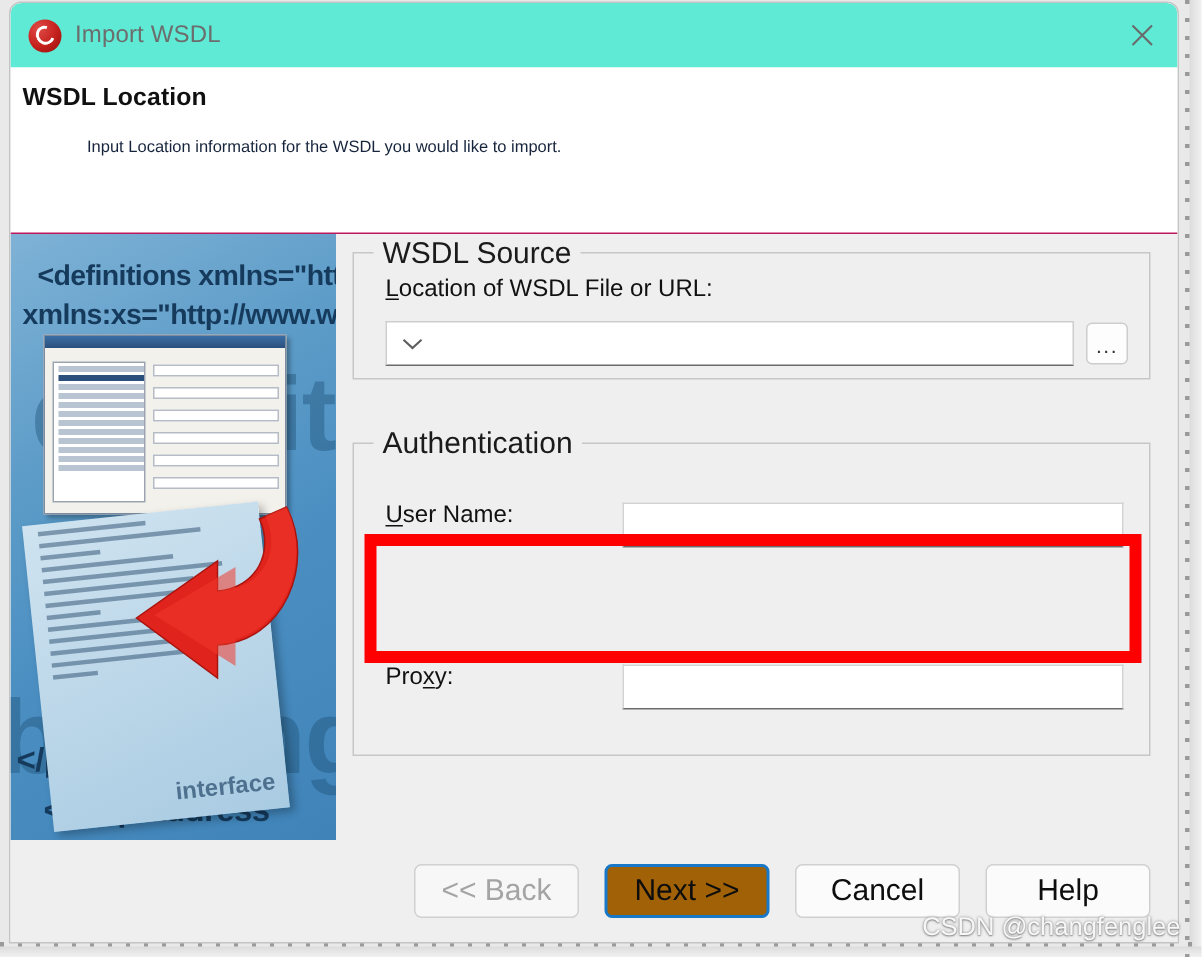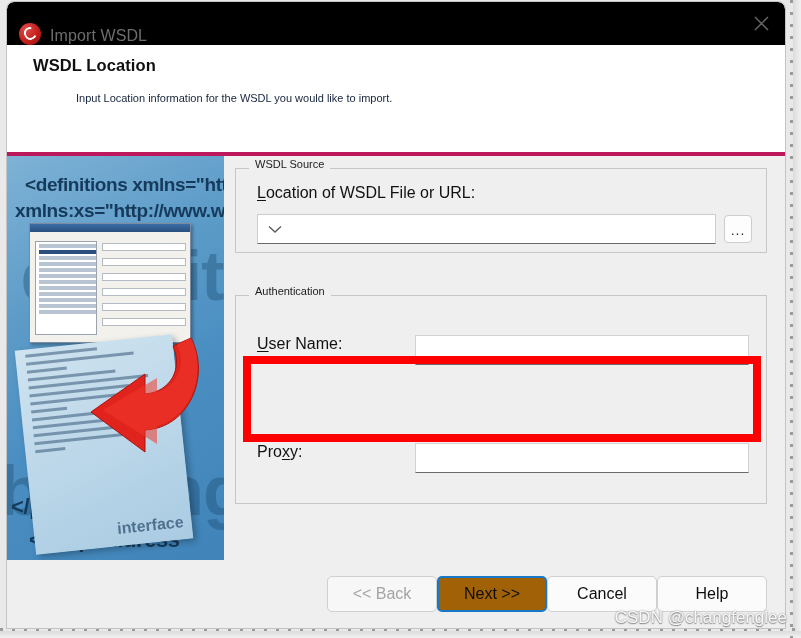--- a/index.html
+++ b/index.html
@@ -60,23 +60,23 @@
     background: #ffffff;
     border: 1px solid #c4c4c4;
     border-radius: 8px 8px 0 0;
     box-sizing: border-box;
     overflow: hidden;
   }
 
   
   #titlebar {
     height: 43px;
-    background: #000000;
-    display: flex;
-    align-items: flex-end;
+    background: #5eead4;
+    display: flex;
+    align-items: center;
     position: relative;
     border-radius: 7px 7px 0 0;
   }
   #app-icon {
     margin-left: 12px;
     width: 22px; height: 22px;
     border-radius: 50%;
     background: radial-gradient(circle at 32% 28%, #e04a46 0%, #c4201c 55%, #8e0f0c 100%);
     position: relative;
     flex: none;
@@ -107,22 +107,22 @@
     justify-content: center;
     cursor: pointer;
   }
   #close-btn svg { display: block; }
 
   
   #header {
     background: #ffffff;
     height: 111px;
     box-sizing: border-box;
-    padding: 11px 0 0 26px;
-    border-bottom: 4px solid #be185d;
+    padding: 11px 0 0 8px;
+    border-bottom: 1px solid #be185d;
     position: relative;
   }
   #header-title {
     font-size: 16.5px;
     font-weight: bold;
     color: #101010;
     letter-spacing: .1px;
   }
   #header-sub {
     margin-top: 17px;
@@ -257,21 +257,21 @@
     border: 1px solid #c7c7c7;
     position: relative;
     box-sizing: border-box;
   }
   .groupbox > .legend {
     position: absolute;
     top: -11px;
     left: 13px;
     background: #efefef;
     padding: 0 6px;
-    font-size: 11px;
+    font-size: 20px;
     color: #1b1b1b;
   }
   #wsdl-source-group { height: 85px; }
   #auth-group { height: 209px; margin-top: 42px; }
 
   .field-label {
     font-size: 16px;
     color: #111111;
   }
   .mnem { text-decoration: underline; text-underline-offset: 2px; }
@@ -370,24 +370,25 @@
     background: #efefef;
     display: flex;
     align-items: center;
     justify-content: flex-end;
     padding-right: 18px;
     box-sizing: border-box;
   }
   .btn {
     width: 110px;
     height: 36px;
+    margin-left: 17px;
     border: 1px solid #d0d0d0;
     border-radius: 5px;
     background: #fbfbfb;
-    font-size: 16px;
+    font-size: 20px;
     color: #0e0e0e;
     display: flex;
     align-items: center;
     justify-content: center;
     cursor: pointer;
     box-sizing: border-box;
     font-family: "Liberation Sans", sans-serif;
   }
   .btn.disabled { color: #a4a4a4; background: #f7f7f7; cursor: default; }
   .btn.default  { border: 2px solid #1878c8; background: #a16207; }

